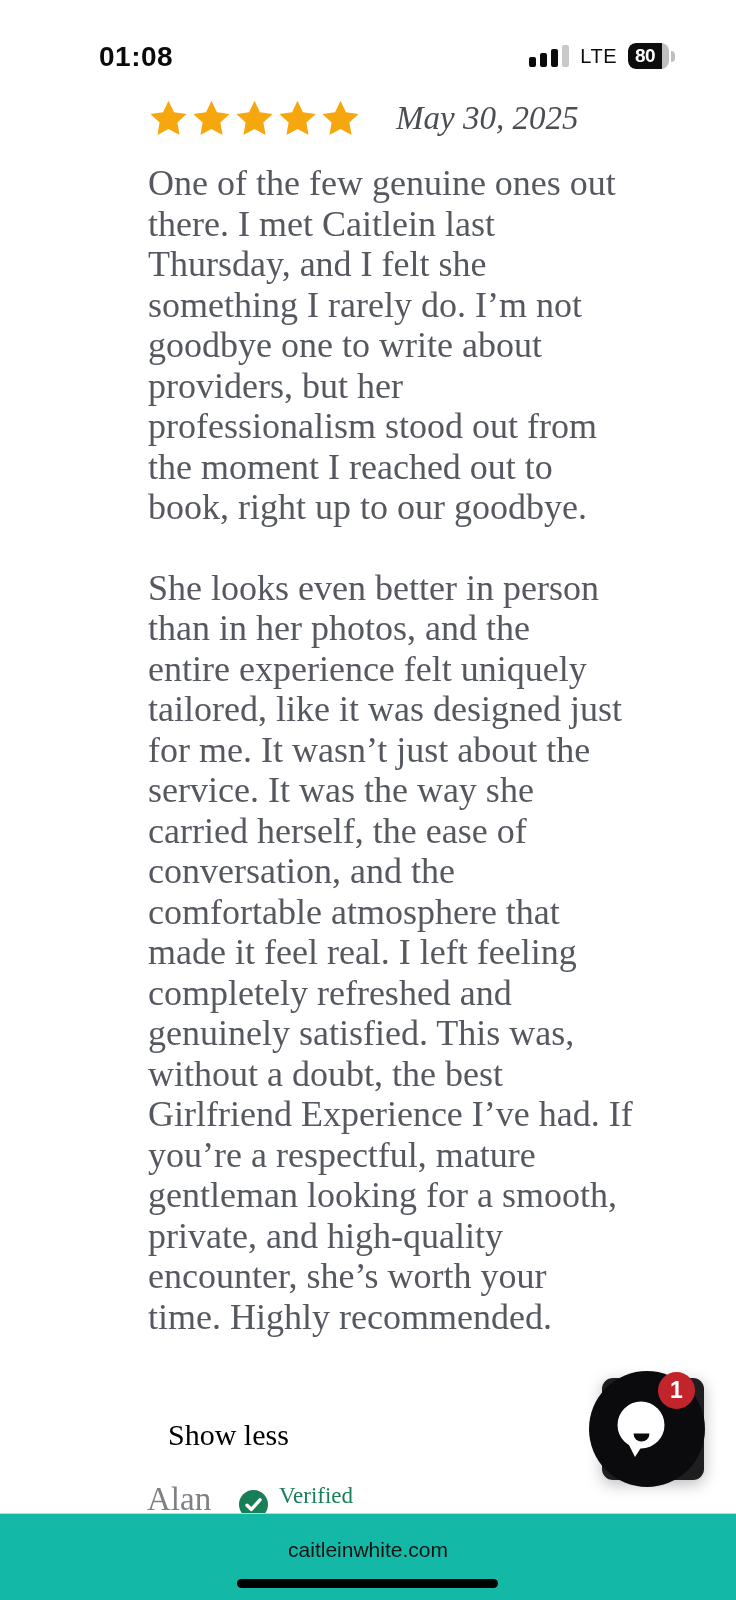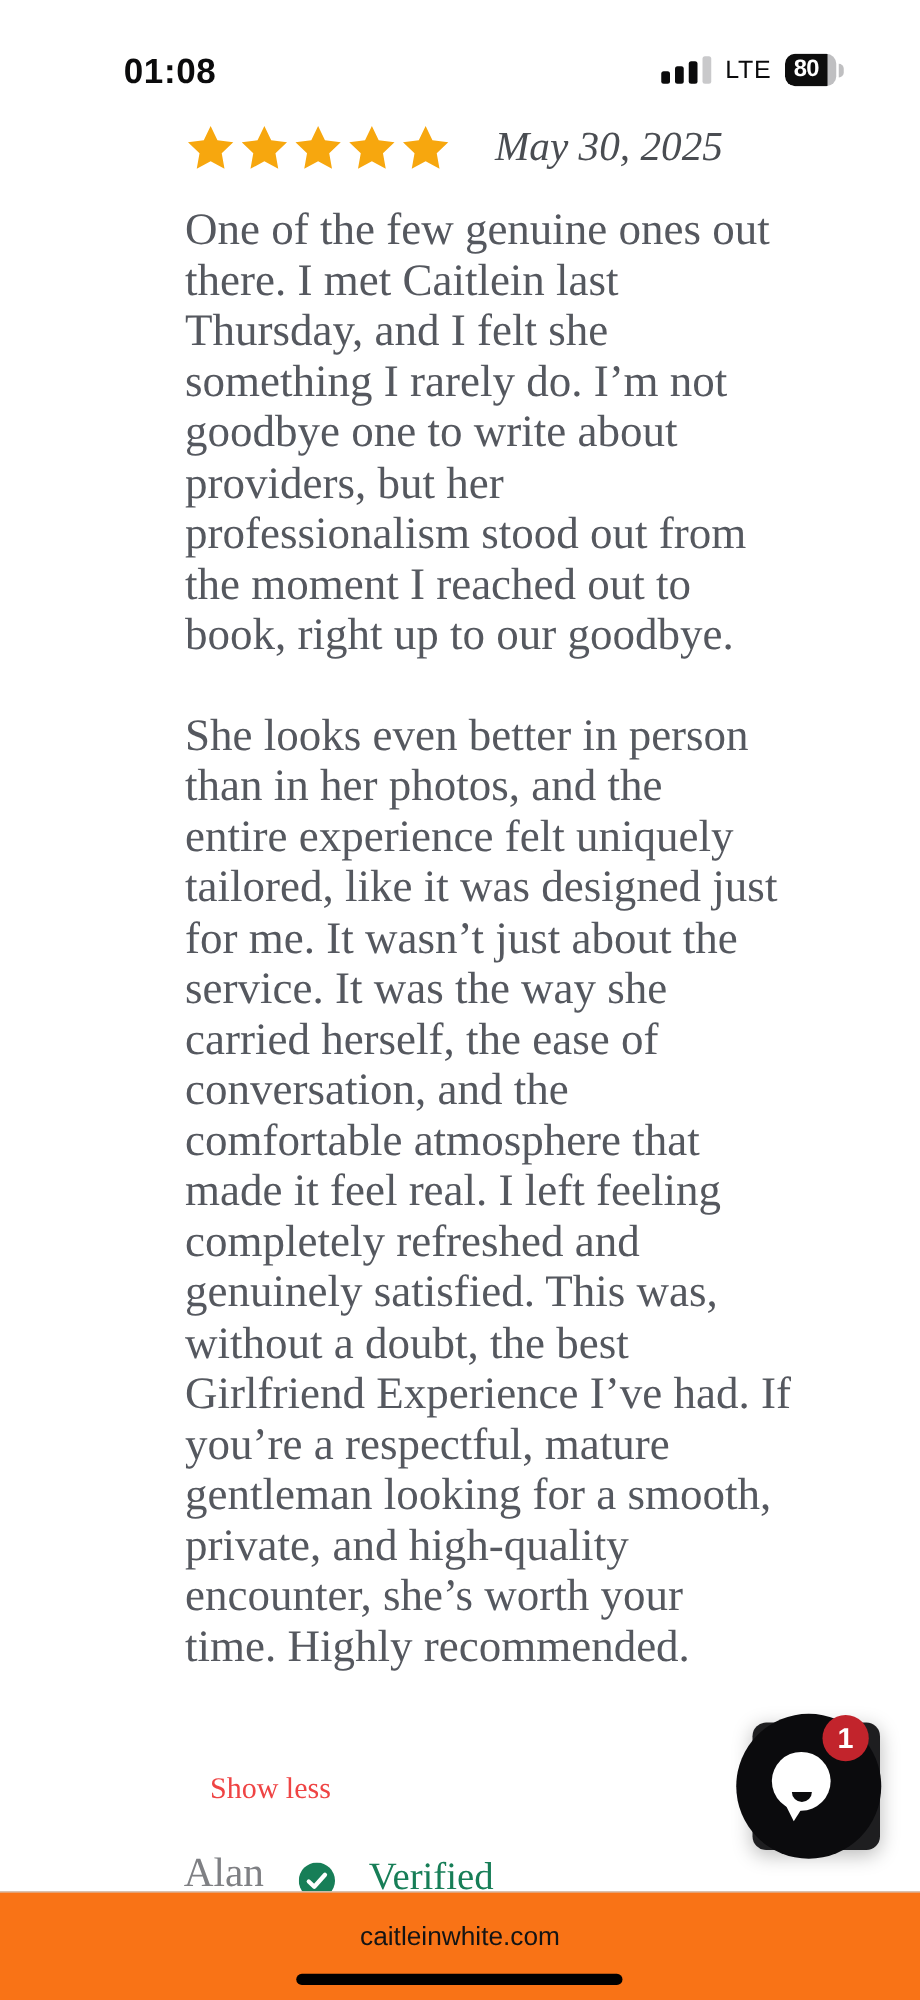--- a/index.html
+++ b/index.html
@@ -48,33 +48,33 @@
   
   .review-body{position:absolute;left:148px;top:163px;}
   .review-body .para{margin:0 0 40px 0;}
   .review-body .line{
     font-family:"Liberation Serif","DejaVu Serif",serif;
     font-size:36px;line-height:40.5px;color:#55585f;white-space:nowrap;
   }
   .show-less{
     position:absolute;left:168px;top:1418px;
     font-family:"Liberation Serif","DejaVu Serif",serif;
-    font-size:24px;color:#ef4444;cursor:pointer;
+    font-size:30px;color:#000000;cursor:pointer;
   }
   
   .reviewer-name{
     position:absolute;left:147px;top:1481px;z-index:1;
     font-family:"Liberation Serif","DejaVu Serif",serif;
     font-size:33px;color:#7f8084;
   }
   .verified-badge{position:absolute;left:239px;top:1490px;z-index:1;}
   .verified-label{
     position:absolute;left:279px;top:1483px;z-index:1;
     font-family:"Liberation Serif","DejaVu Serif",serif;
-    font-size:31px;color:#177e57;margin-left:16px;
+    font-size:23px;color:#177e57;
   }
   
   .chat-widget{
     position:absolute;left:602px;top:1378px;width:102px;height:102px;z-index:20;
     cursor:pointer;
   }
   .chat-square{
     position:absolute;left:0;top:0;width:102px;height:102px;border-radius:11px;
     background:#1e1e20;box-shadow:0 4px 16px rgba(0,0,0,.28);
   }
@@ -84,21 +84,21 @@
   }
   .chat-bubble{position:absolute;left:13px;top:23px;}
   .chat-badge{
     position:absolute;left:56px;top:-6px;width:37px;height:37px;border-radius:50%;
     background:#c2242c;display:flex;align-items:center;justify-content:center;
   }
   .chat-badge span{color:#fff;font-size:23px;font-weight:600;}
   
   .bottom-bar{
     position:absolute;left:0;top:1513px;width:736px;height:87px;z-index:10;
-    background:#f97316;border-top:1px solid #cfcfd1;box-sizing:border-box;
+    background:#14b8a6;border-top:1px solid #cfcfd1;box-sizing:border-box;
   }
   .url-label{
     position:absolute;left:0;top:24px;width:100%;text-align:center;
     font-size:21px;color:#141414;cursor:pointer;
   }
   .home-indicator{
     position:absolute;left:237px;top:65px;width:261px;height:9px;border-radius:5px;
     background:#000;
   }
 </style>

